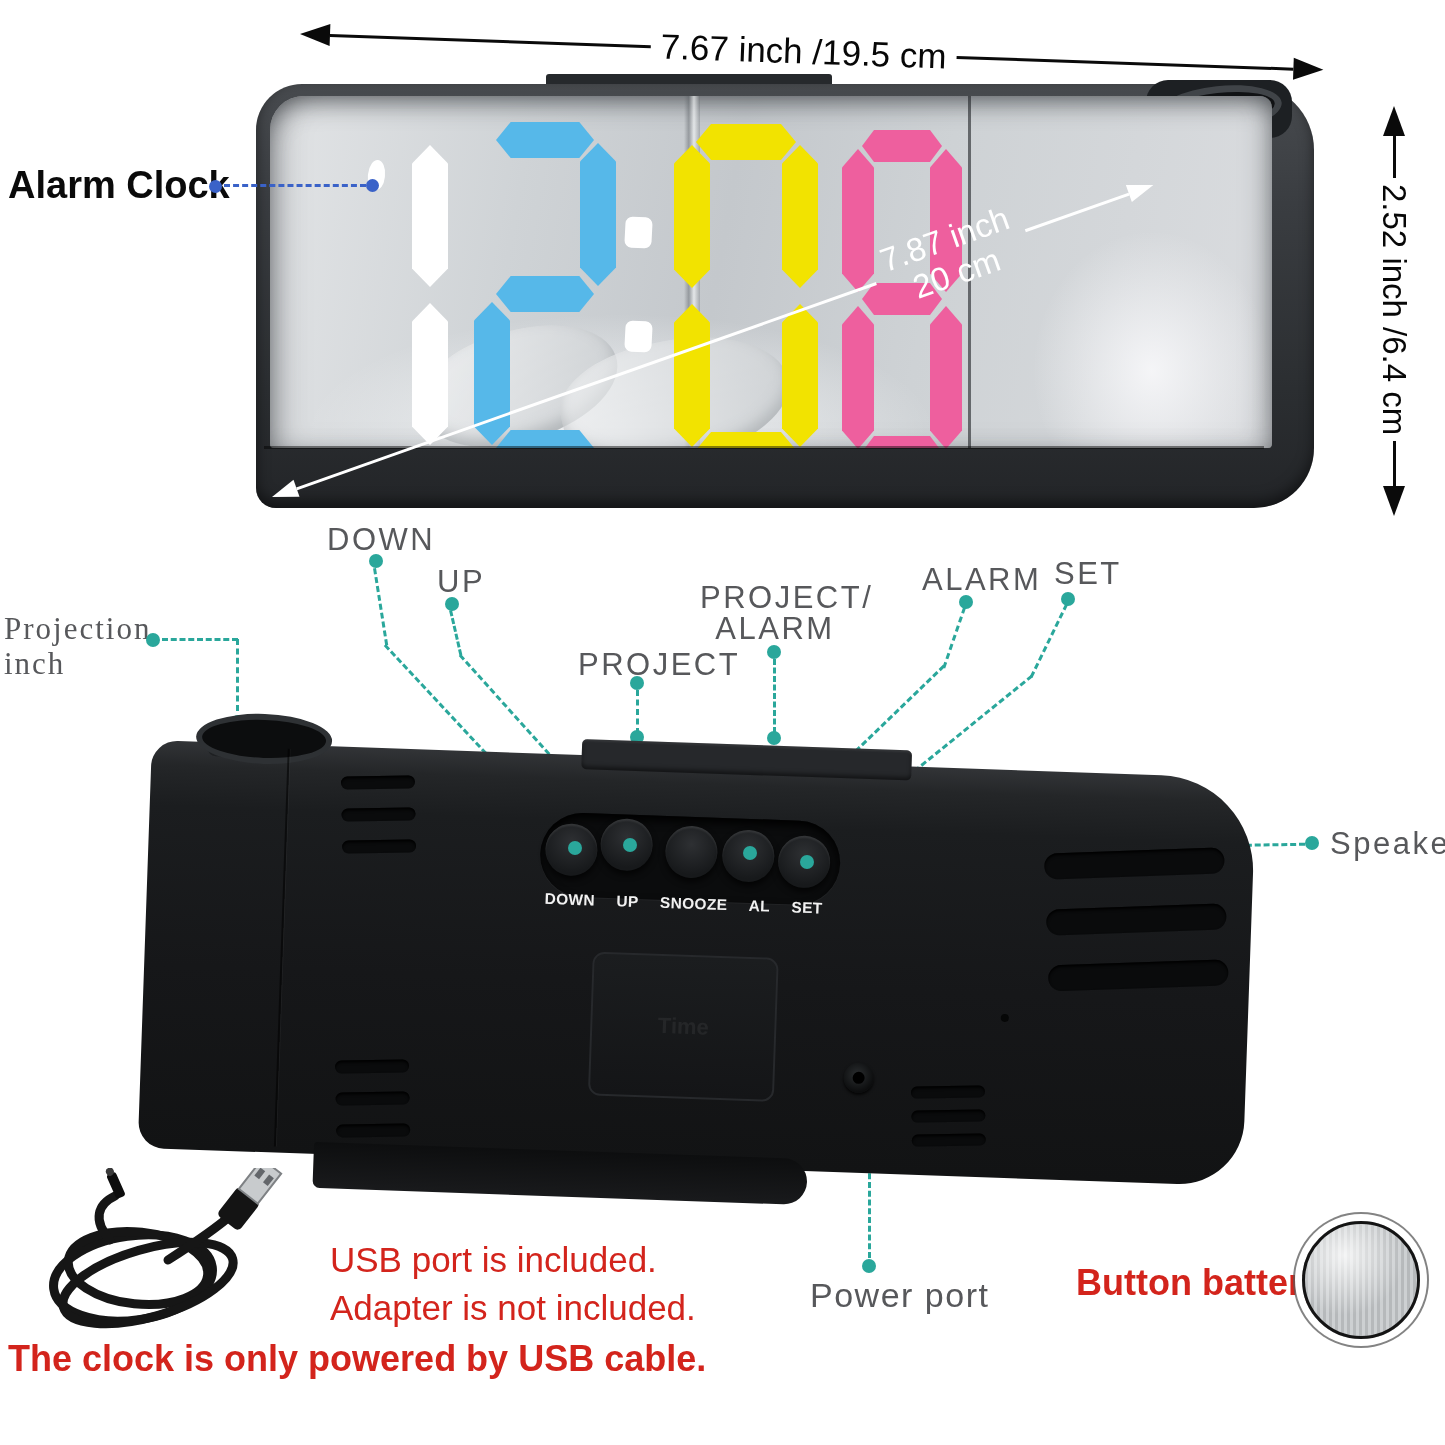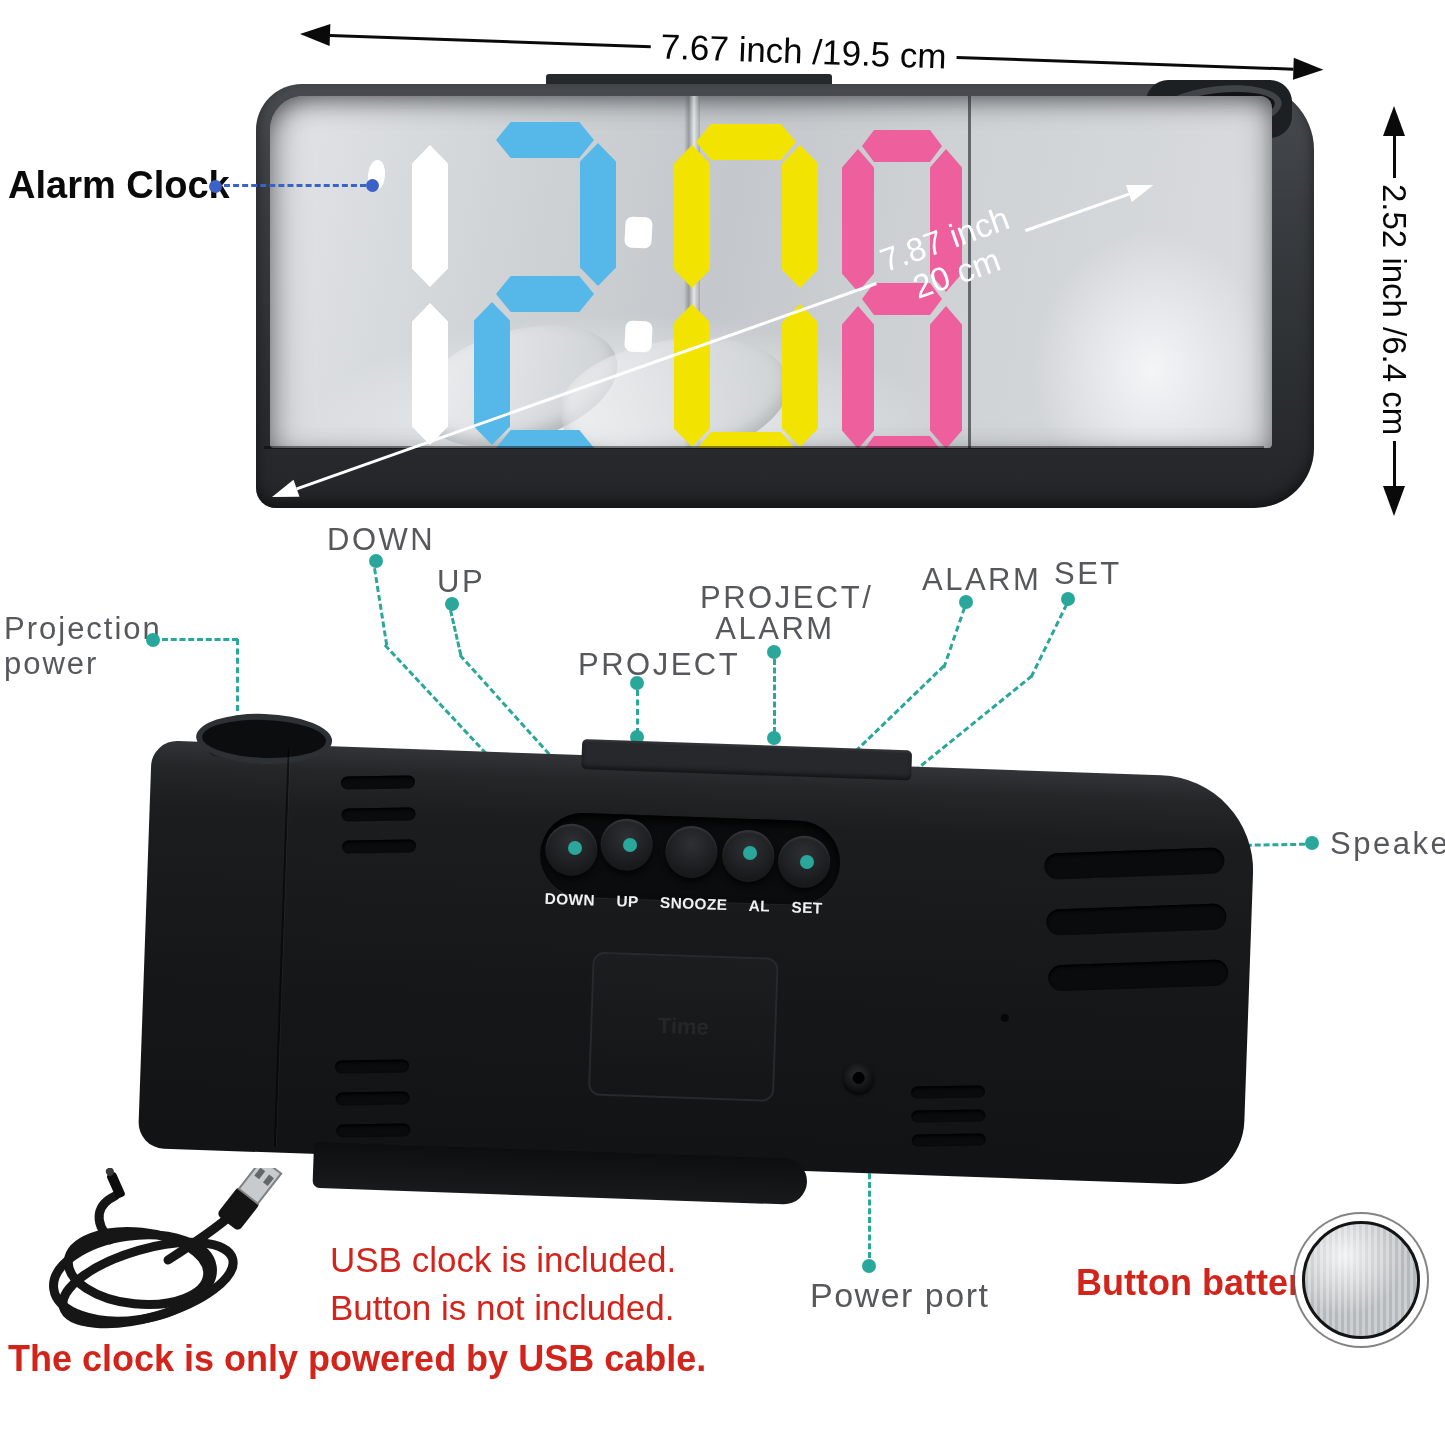--- a/index.html
+++ b/index.html
@@ -184,23 +184,23 @@
 
   <div class="abs callout" style="left:327px;top:522px;">DOWN</div>
   <div class="abs callout" style="left:437px;top:564px;">UP</div>
   <div class="abs callout" style="left:578px;top:647px;">PROJECT</div>
   <div class="abs callout" style="left:700px;top:582px;width:150px;text-align:center;line-height:1.0;">
     <div>PROJECT/</div>
     <div>ALARM</div>
   </div>
   <div class="abs callout" style="left:922px;top:562px;">ALARM</div>
   <div class="abs callout" style="left:1054px;top:556px;">SET</div>
-  <div class="abs callout" style="left:4px;top:612px;line-height:1.12;letter-spacing:2px;">
+  <div class="abs callout" style="left:4px;top:612px;line-height:1.12;letter-spacing:2px;font-family:Liberation Serif, serif;">
     <div>Projection</div>
-    <div>power</div>
+    <div>inch</div>
   </div>
   <div class="abs callout" style="left:1330px;top:826px;">Speaker</div>
   <div class="abs callout" style="left:810px;top:1276px;font-size:34px;letter-spacing:1.5px;">Power port</div>
 
   <div class="tdot" style="left:369px;top:554px;"></div>
   <div class="tdash" style="left:376px;top:568px;width:78px;transform:rotate(81deg);"></div>
   <div class="tdash" style="left:386px;top:644px;width:273px;transform:rotate(47deg);"></div>
 
   <div class="tdot" style="left:445px;top:597px;"></div>
   <div class="tdash" style="left:452px;top:610px;width:46px;transform:rotate(77deg);"></div>
@@ -302,21 +302,21 @@
       <rect x="206" y="-14" width="24" height="38" fill="#c8cbcd" stroke="#7e8184" stroke-width="2"></rect>
       <rect x="210" y="-6" width="6" height="10" fill="#63666a"></rect>
       <rect x="221" y="-6" width="6" height="10" fill="#63666a"></rect>
     </g>
     <g transform="rotate(-24 100 22)">
       <rect x="95" y="4" width="10" height="26" rx="3" fill="#0d0d0d"></rect>
       <circle cx="100" cy="2" r="4" fill="#3a3a3a"></circle>
     </g>
   </svg>
 
-  <div class="abs note red" style="left:330px;top:1240px;">USB clock is included.</div>
-  <div class="abs note red" style="left:330px;top:1288px;">Button is not included.</div>
+  <div class="abs note red" style="left:330px;top:1240px;">USB port is included.</div>
+  <div class="abs note red" style="left:330px;top:1288px;">Adapter is not included.</div>
 
   <div class="abs note red" style="left:1076px;top:1262px;font-weight:700;font-size:36px;">Button battery</div>
   <div class="coin"></div>
 
   <div class="abs note-bold red" style="left:8px;top:1338px;">The clock is only powered by USB cable.</div>
 
 </div>
 
 </body></html>

